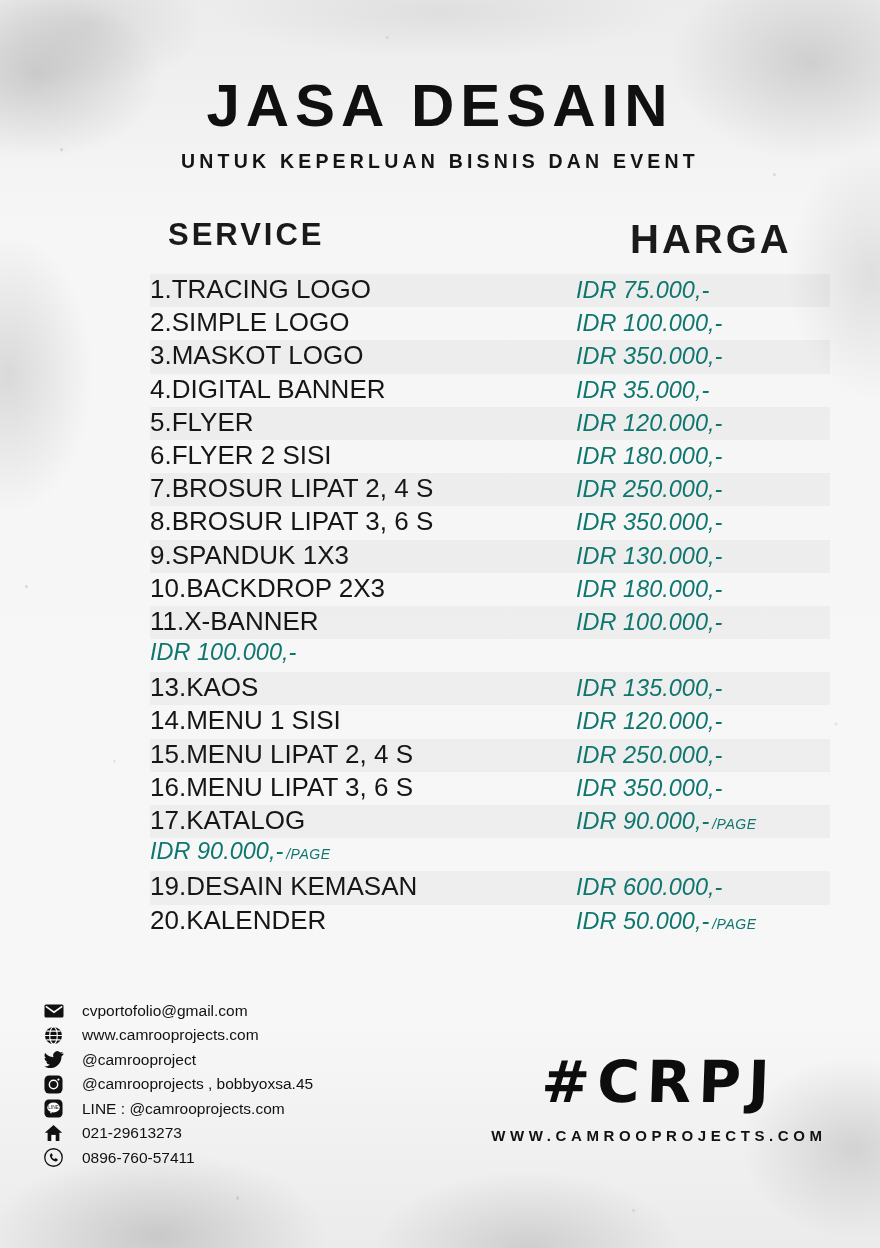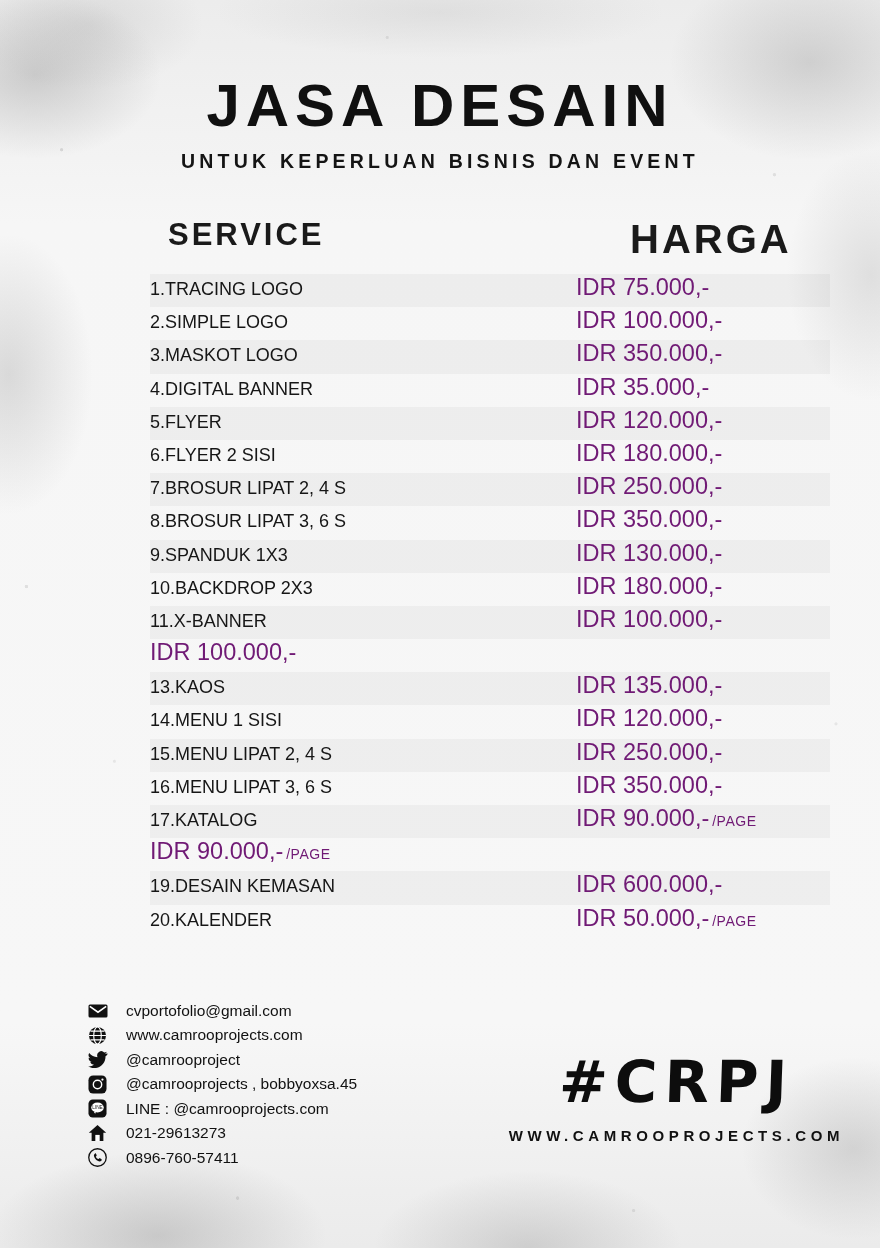--- a/index.html
+++ b/index.html
@@ -106,48 +106,49 @@
   .row {
     display: flex;
     align-items: baseline;
     height: 33.2px;
   }
   .row.alt {
     background: rgba(0,0,0,0.035);
   }
   .row .num-name {
     width: 426px;
-    font-size: 18px;
+    font-size: 26px;
     font-weight: 400;
     color: #161616;
     white-space: nowrap;
   }
   .row .price {
     font-size: 23.5px;
     font-weight: 400;
-    color: #701a75;
+    color: #0f766e;
     white-space: nowrap;
+    font-style: italic;
   }
   .row .price .unit {
     font-size: 14px;
     letter-spacing: 0.5px;
     margin-left: 3px;
   }
 
   
   .footer {
     position: absolute;
     left: 0;
     right: 0;
     bottom: 78px;
     display: flex;
     align-items: flex-start;
   }
   .contacts {
-    padding-left: 88px;
+    padding-left: 44px;
     width: 430px;
   }
   .contact-row {
     display: flex;
     align-items: center;
     height: 24.5px;
   }
   .contact-row .ic {
     width: 26px;
     height: 20px;

